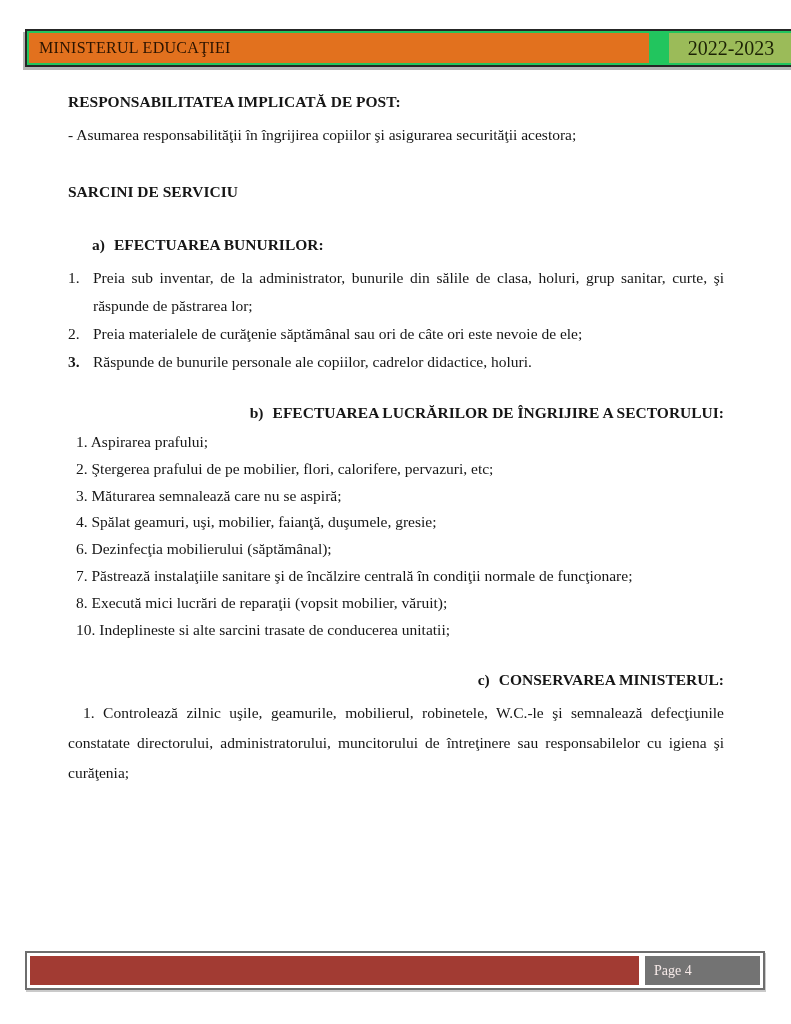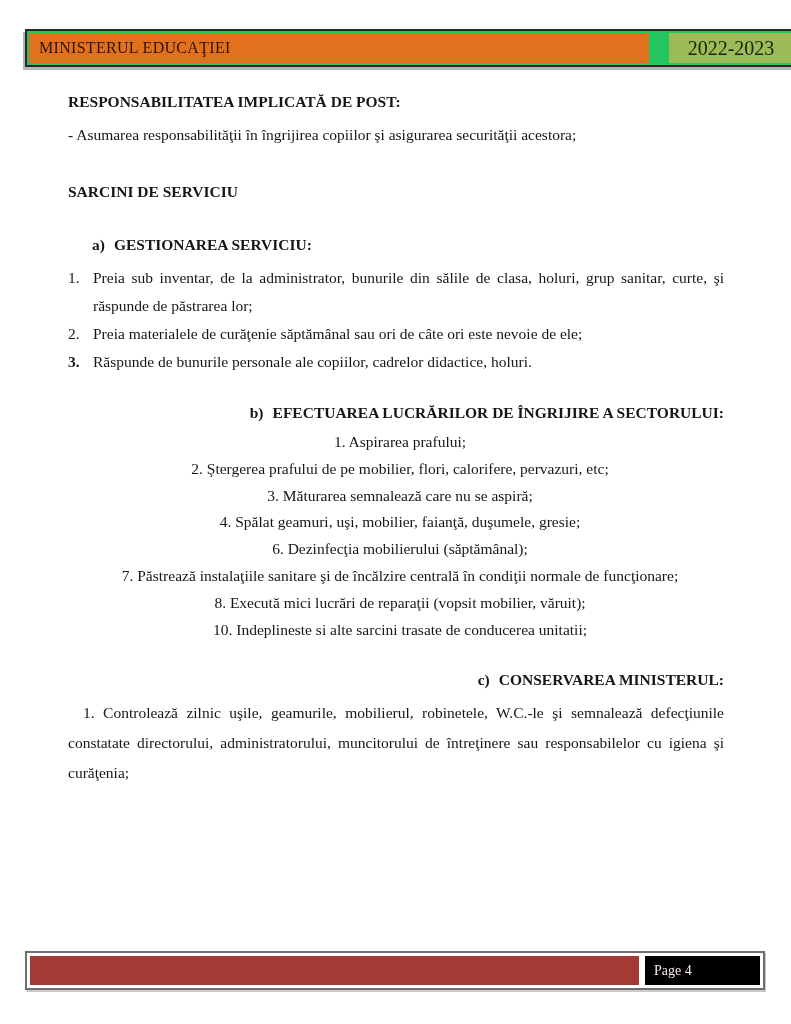--- a/index.html
+++ b/index.html
@@ -66,40 +66,40 @@
   .indent-a { padding-left: 24px; }
   .indent-b { padding-left: 22px; }
 
   .list-a { margin-top: 8px; }
   .list-a .row { display: flex; line-height: 28px; }
   .list-a .num { width: 25px; flex: 0 0 25px; }
   .list-a .txt { flex: 1; }
   .bold-num { font-weight: bold; }
 
   .list-b { margin-top: 5px; padding-left: 8px; }
-  .list-b .row { line-height: 26.8px; text-align: center; }
+  .list-b .row { line-height: 26.8px; }
 
   .c-para { line-height: 30px; text-align: justify; text-indent: 15px; margin-top: 7px; }
 
   
   .footer-table {
     position: absolute;
     top: 951px; left: 25px;
     width: 740px; height: 39px;
     border: 2px solid #6e6e6e;
     background: #ffffff;
     padding: 3px;
     display: flex;
     gap: 6px;
     box-shadow: 1px 2px 0 rgba(150,150,150,0.5);
   }
   .footer-cell-main { flex: 1; background: #a23b33; }
   .footer-cell-page {
     width: 115px;
-    background: #000000;
+    background: #737373;
     display: flex;
     align-items: center;
     padding-left: 9px;
     font-size: 14px;
     color: #f6eae8;
   }
 </style>
 </head>
 <body>
 
@@ -115,21 +115,21 @@
   </div>
 
   <div class="content">
 
     <div class="h-bold">RESPONSABILITATEA IMPLICATĂ DE POST:</div>
     <div class="para mt-sm">- Asumarea responsabilităţii în îngrijirea copiilor şi asigurarea securităţii acestora;</div>
 
     <div class="h-bold mt-lg">SARCINI DE SERVICIU</div>
 
     <div class="sub-heading indent-a mt-lg">
-      <span class="lbl">a)</span><span>GESTIONAREA SERVICIU:</span>
+      <span class="lbl">a)</span><span>EFECTUAREA BUNURILOR:</span>
     </div>
     <div class="list-a">
       <div class="row">
         <span class="num">1.</span>
         <span class="txt justify">Preia sub inventar, de la administrator, bunurile din sălile de clasa, holuri, grup sanitar,  curte, şi răspunde de păstrarea lor;</span>
       </div>
       <div class="row">
         <span class="num">2.</span>
         <span class="txt">Preia materialele de curăţenie săptămânal sau ori de câte ori este nevoie de ele;</span>
       </div>

